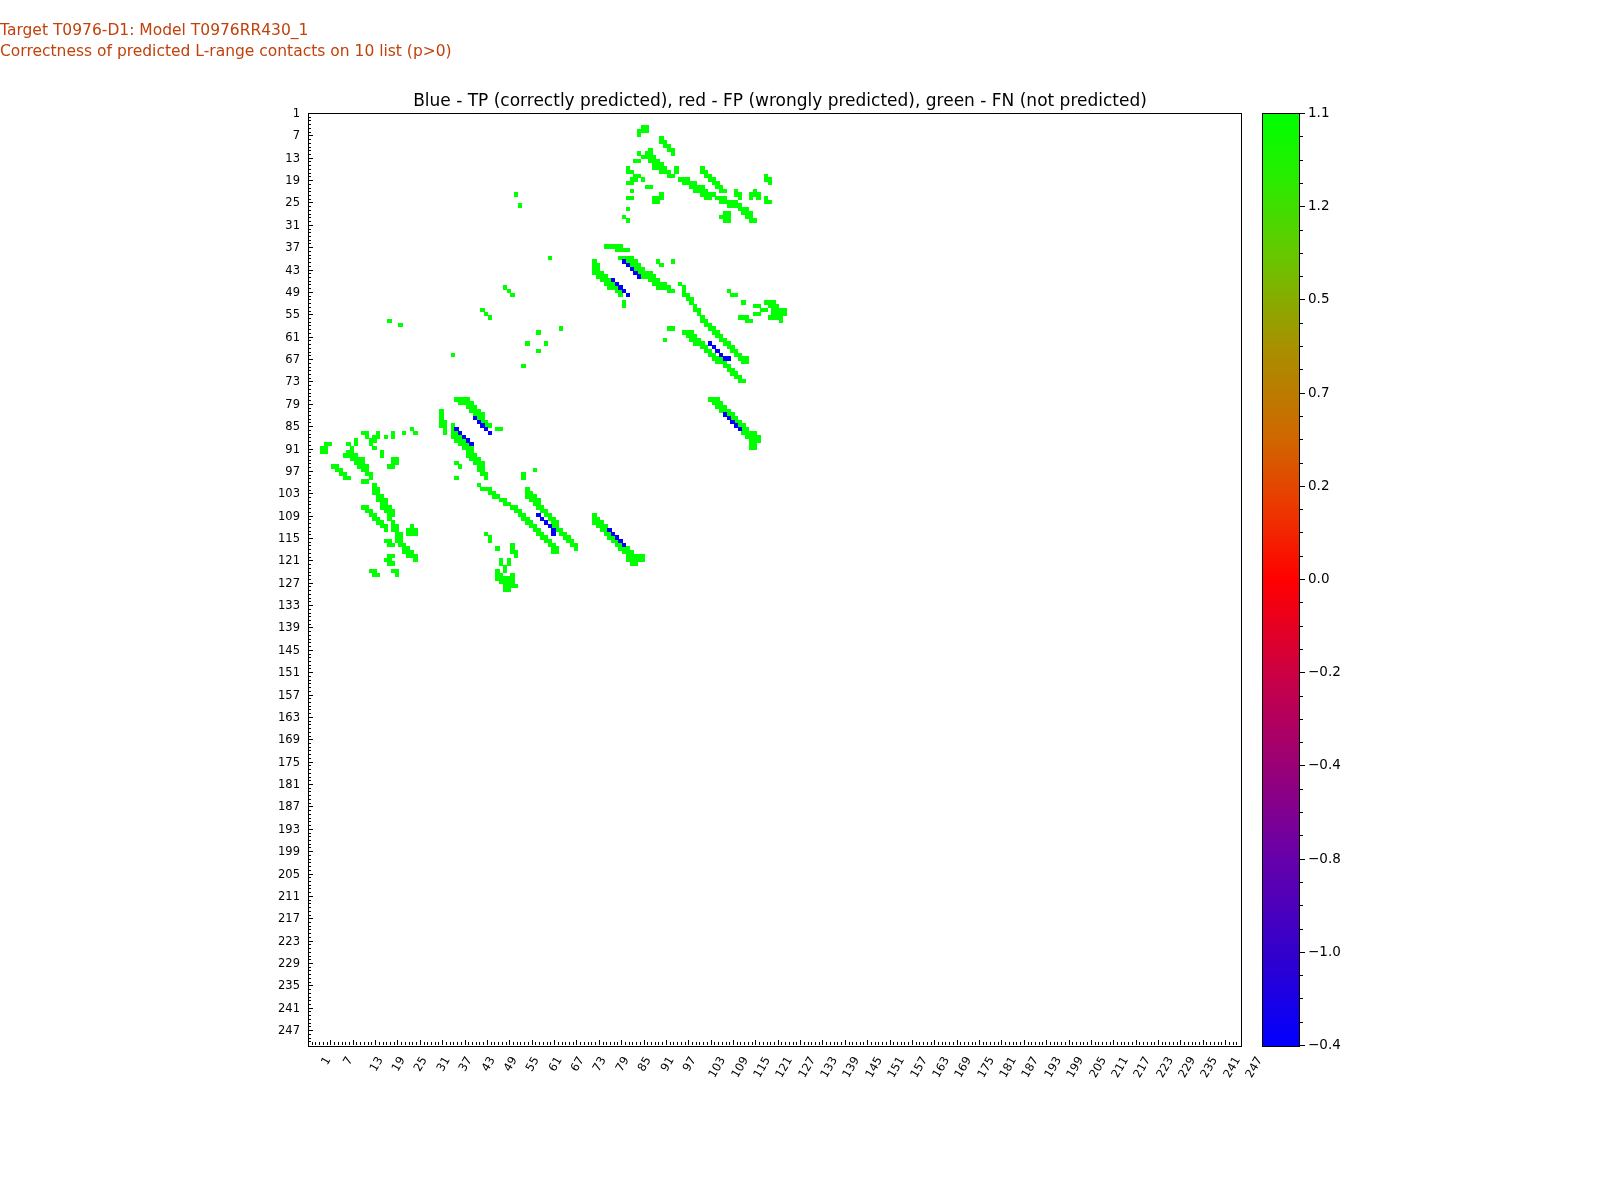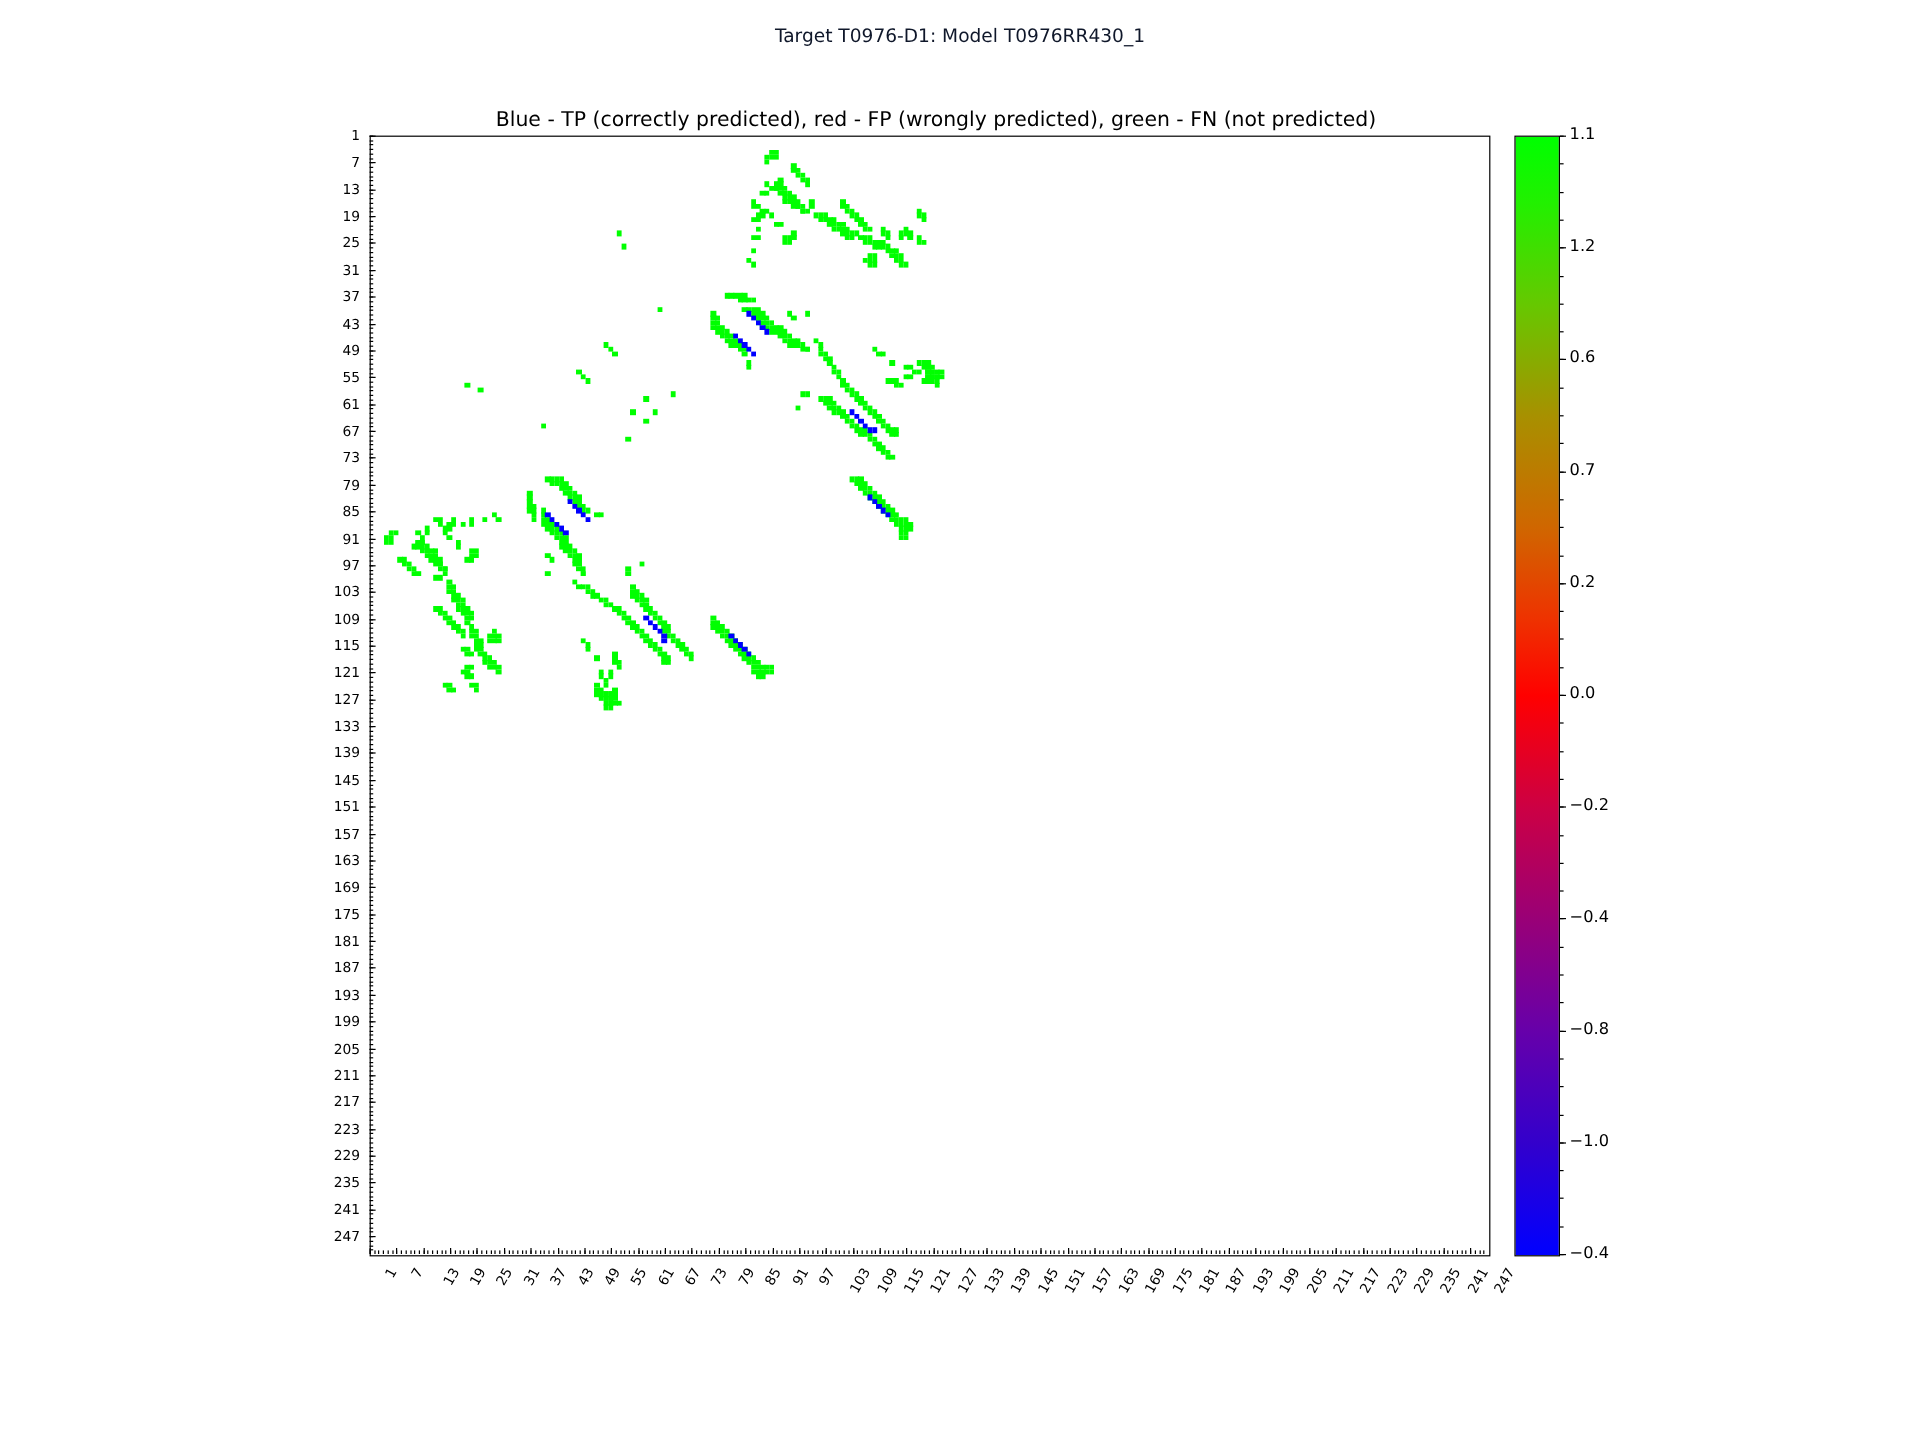--- a/index.html
+++ b/index.html
@@ -18,22 +18,21 @@
     position: absolute;
     left: 0; top: 0;
     width: 1600px;
     height: 1200px;
   }
   .title-block {
     position: absolute;
     left: 0;
     top: 20px;
     width: 1600px;
-    text-align: center;
-    color: #0f172a;
+    color: #c2410c;
     font-size: 15.5px;
     line-height: 21px;
   }
   .subtitle-block {
     position: absolute;
     left: 310px;
     top: 90px;
     width: 940px;
     text-align: center;
     color: #000;
@@ -142,20 +141,21 @@
     height: 1px;
     background: #000;
   }
 </style>
 </head>
 <body>
 
 <div id="root">
   <div class="title-block">
     <div>Target T0976-D1: Model T0976RR430_1</div>
+    <div>Correctness of predicted L-range contacts on 10 list (p&gt;0)</div>
   </div>
 
   <div class="subtitle-block">Blue - TP (correctly predicted), red - FP (wrongly predicted), green - FN (not predicted)</div>
 
   <div id="plot">
     <div id="cells">
         <div class="cell" style="left: 328.064px; top: 37.28px; width: 4.2872px; height: 4.2872px; background: rgb(0, 255, 0);"></div>
         <div class="cell" style="left: 37.28px; top: 328.064px; width: 4.2872px; height: 4.2872px; background: rgb(0, 255, 0);"></div>
         <div class="cell" style="left: 331.792px; top: 41.008px; width: 4.2872px; height: 4.2872px; background: rgb(0, 255, 0);"></div>
         <div class="cell" style="left: 41.008px; top: 331.792px; width: 4.2872px; height: 4.2872px; background: rgb(0, 255, 0);"></div>
@@ -1658,21 +1658,21 @@
       <div class="cblabel" style="top: 756.4px;">−0.4</div>
       <div class="cbtick" style="top: 765.4px;"></div>
       <div class="cblabel" style="top: 663.2px;">−0.2</div>
       <div class="cbtick" style="top: 672.2px;"></div>
       <div class="cblabel" style="top: 570px;">0.0</div>
       <div class="cbtick" style="top: 579px;"></div>
       <div class="cblabel" style="top: 476.8px;">0.2</div>
       <div class="cbtick" style="top: 485.8px;"></div>
       <div class="cblabel" style="top: 383.6px;">0.7</div>
       <div class="cbtick" style="top: 392.6px;"></div>
-      <div class="cblabel" style="top: 290.4px;">0.6</div>
+      <div class="cblabel" style="top: 290.4px;">0.5</div>
       <div class="cbtick" style="top: 299.4px;"></div>
       <div class="cblabel" style="top: 197.2px;">1.2</div>
       <div class="cbtick" style="top: 206.2px;"></div>
       <div class="cblabel" style="top: 104px;">1.1</div>
       <div class="cbtick" style="top: 113px;"></div>
       <div class="cb-minor" style="top: 113px;"></div>
       <div class="cb-minor" style="top: 136.3px;"></div>
       <div class="cb-minor" style="top: 159.6px;"></div>
       <div class="cb-minor" style="top: 182.9px;"></div>
       <div class="cb-minor" style="top: 206.2px;"></div>

